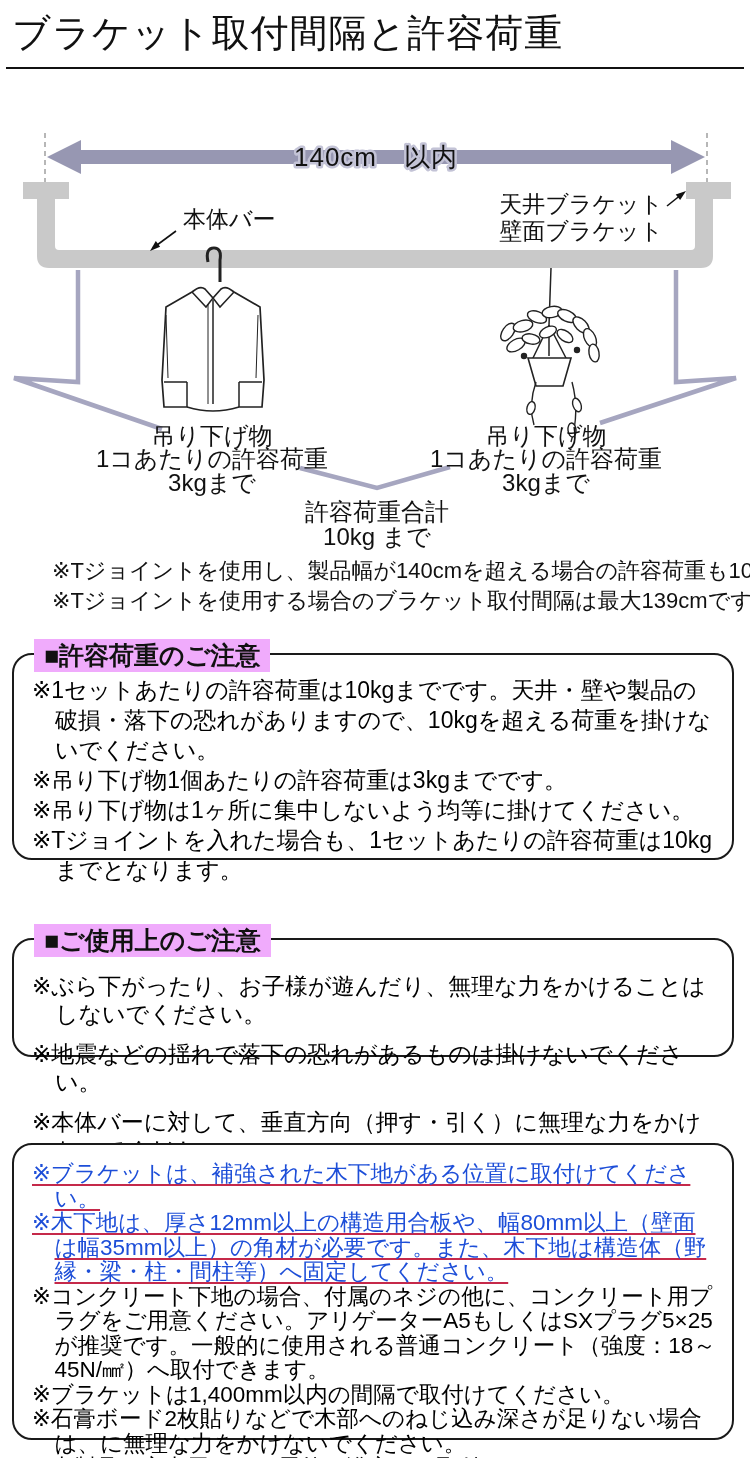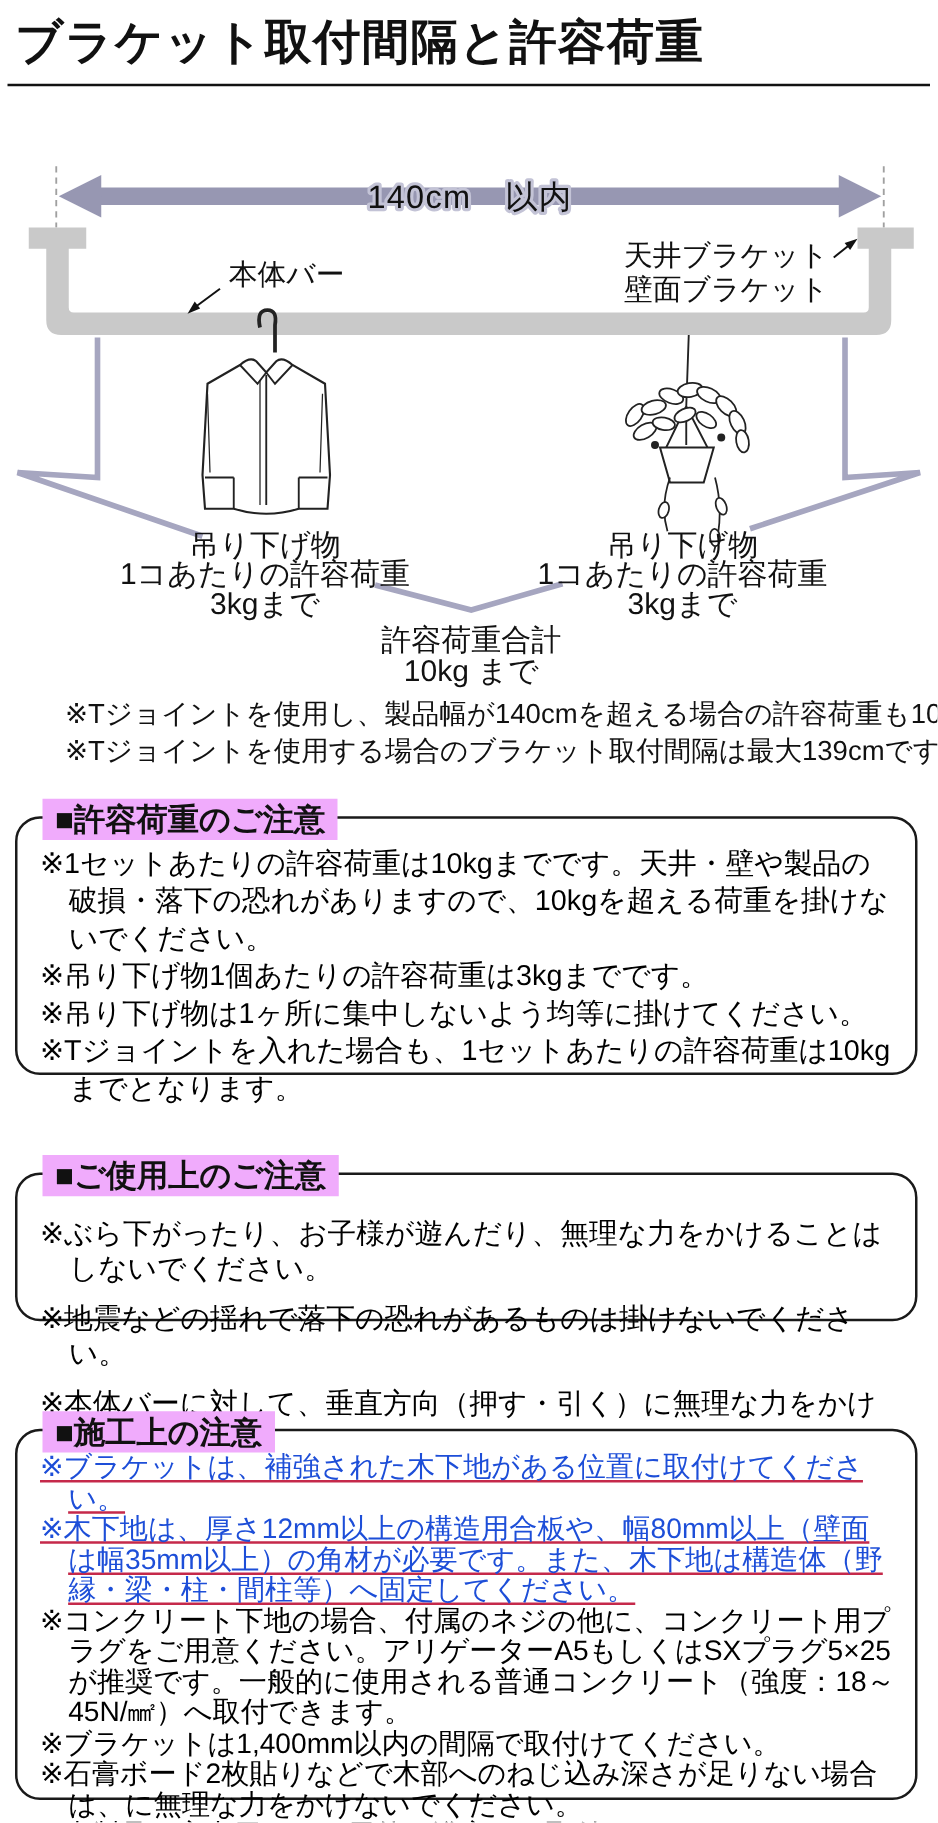--- a/index.html
+++ b/index.html
@@ -4,21 +4,21 @@
 <style>
   html,body{margin:0;padding:0;background:#fff;}
   #page{
     position:relative;width:750px;height:1458px;margin:0 auto;
     background:#fff;color:#111;
     font-family:"Liberation Sans","DejaVu Sans",sans-serif;
     overflow:hidden;
   }
   .page-title{
     position:absolute;left:12px;top:8px;width:730px;
-    font-size:38px;font-weight:700;letter-spacing:1px;color:#111;
+    font-size:38px;font-weight:400;letter-spacing:1px;color:#111;
   }
   .title-rule{
     position:absolute;left:6px;top:67px;width:738px;height:2px;background:#111;
   }
   .diagram-wrap{position:absolute;left:0;top:120px;width:750px;height:445px;}
   .joint-notes{
     position:absolute;left:52px;top:556px;width:690px;
     font-size:22px;line-height:30px;white-space:nowrap;color:#111;
   }
   .note-box{
@@ -173,21 +173,20 @@
     <div class="box-heading">■ご使用上のご注意</div>
     <div class="box-body">
       <p class="note-line">※ぶら下がったり、お子様が遊んだり、無理な力をかけることはしないでください。</p>
       <p class="note-line">※地震などの揺れで落下の恐れがあるものは掛けないでください。</p>
       <p class="note-line">※本体バーに対して、垂直方向（押す・引く）に無理な力をかけないでください。</p>
       <p class="note-line">※定期的に各部のネジの緩みを確認し、適宜締め直してください。</p>
     </div>
   </div>
 
   <div class="note-box" id="install-box">
-    <div class="box-heading">■施工上の注意</div>
     <div class="box-body">
       <p class="note-line red-note">※ブラケットは、補強された木下地がある位置に取付けてください。</p>
       <p class="note-line red-note">※木下地は、厚さ12mm以上の構造用合板や、幅80mm以上（壁面は幅35mm以上）の角材が必要です。また、木下地は構造体（野縁・梁・柱・間柱等）へ固定してください。</p>
       <p class="note-line">※コンクリート下地の場合、付属のネジの他に、コンクリート用プラグをご用意ください。アリゲーターA5もしくはSXプラグ5×25が推奨です。一般的に使用される普通コンクリート（強度：18～45N/㎟）へ取付できます。</p>
       <p class="note-line">※ブラケットは1,400mm以内の間隔で取付けてください。</p>
       <p class="note-line">※石膏ボード2枚貼りなどで木部へのねじ込み深さが足りない場合は、に無理な力をかけないでください。</p>
       <p class="note-line">※本製品は室内用です。屋外や浴室への取付けはできません。</p>
 
     </div>
   </div>

